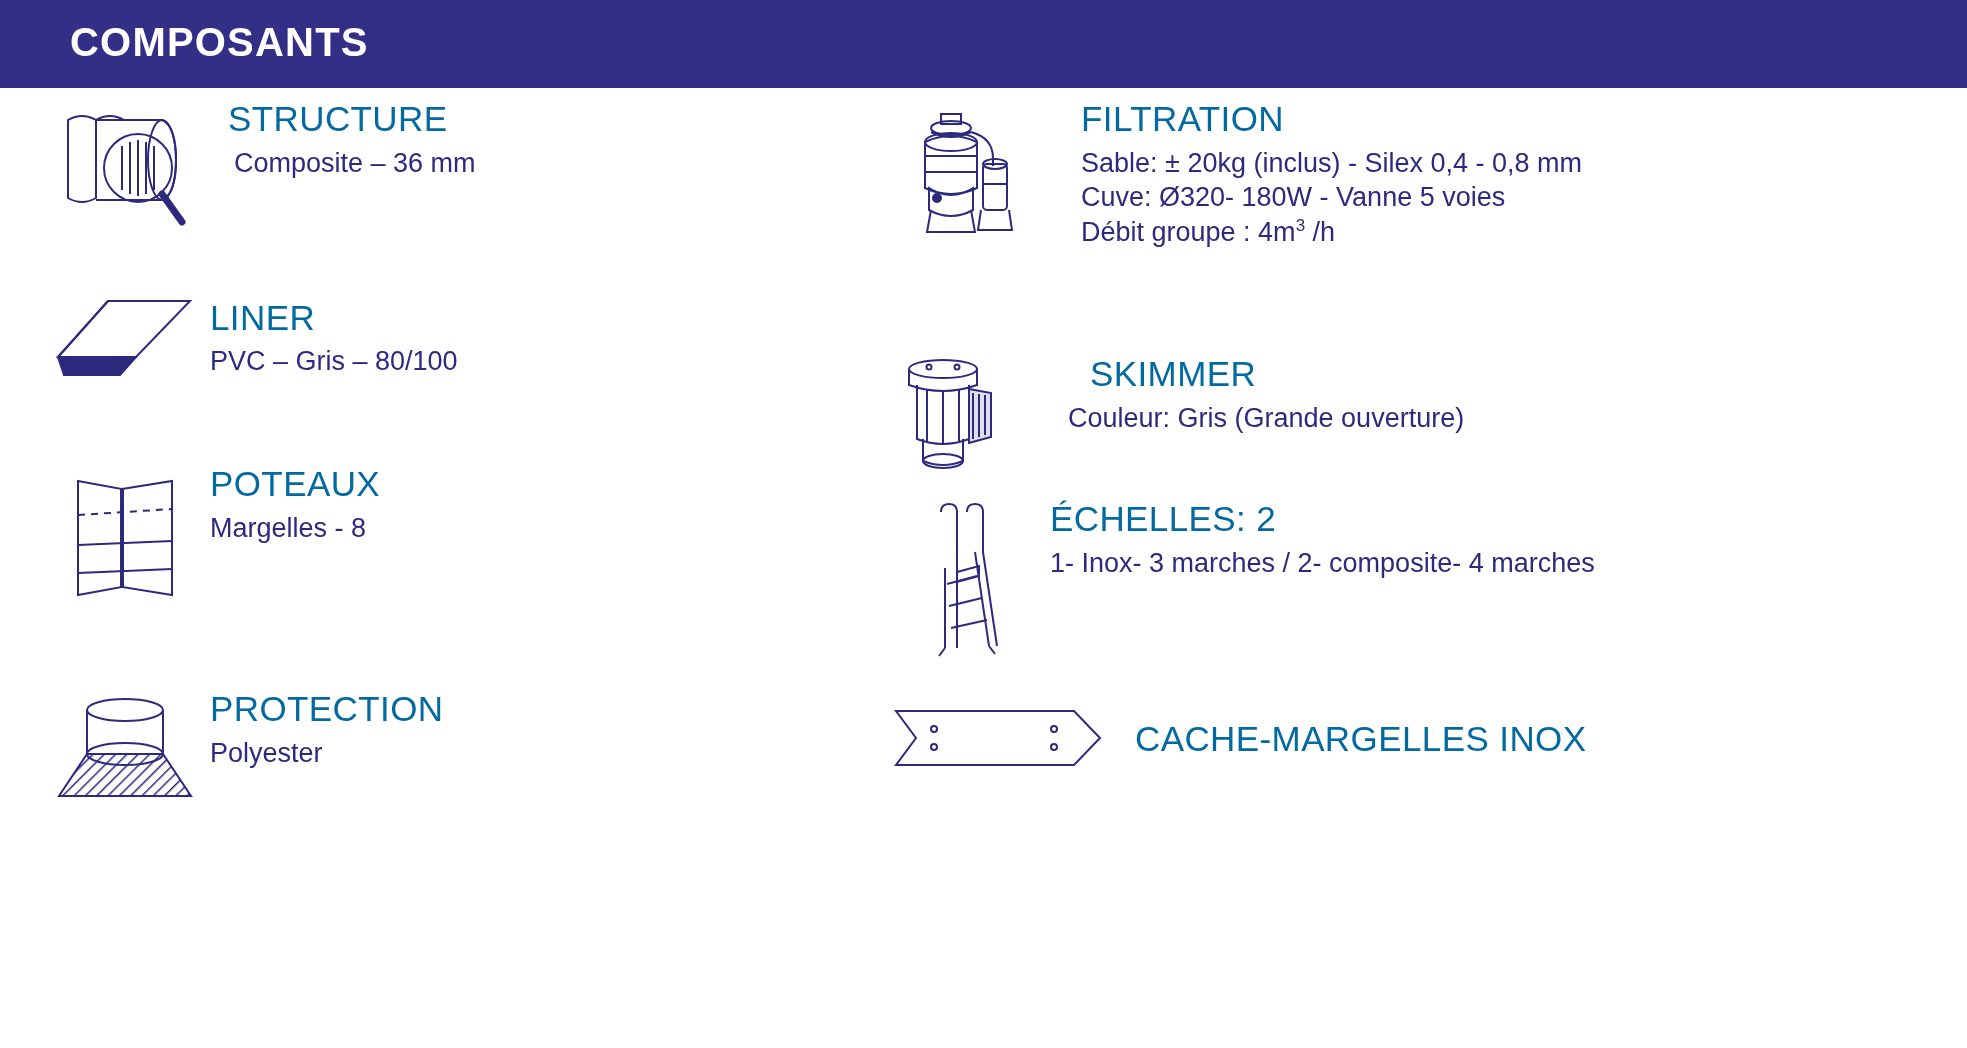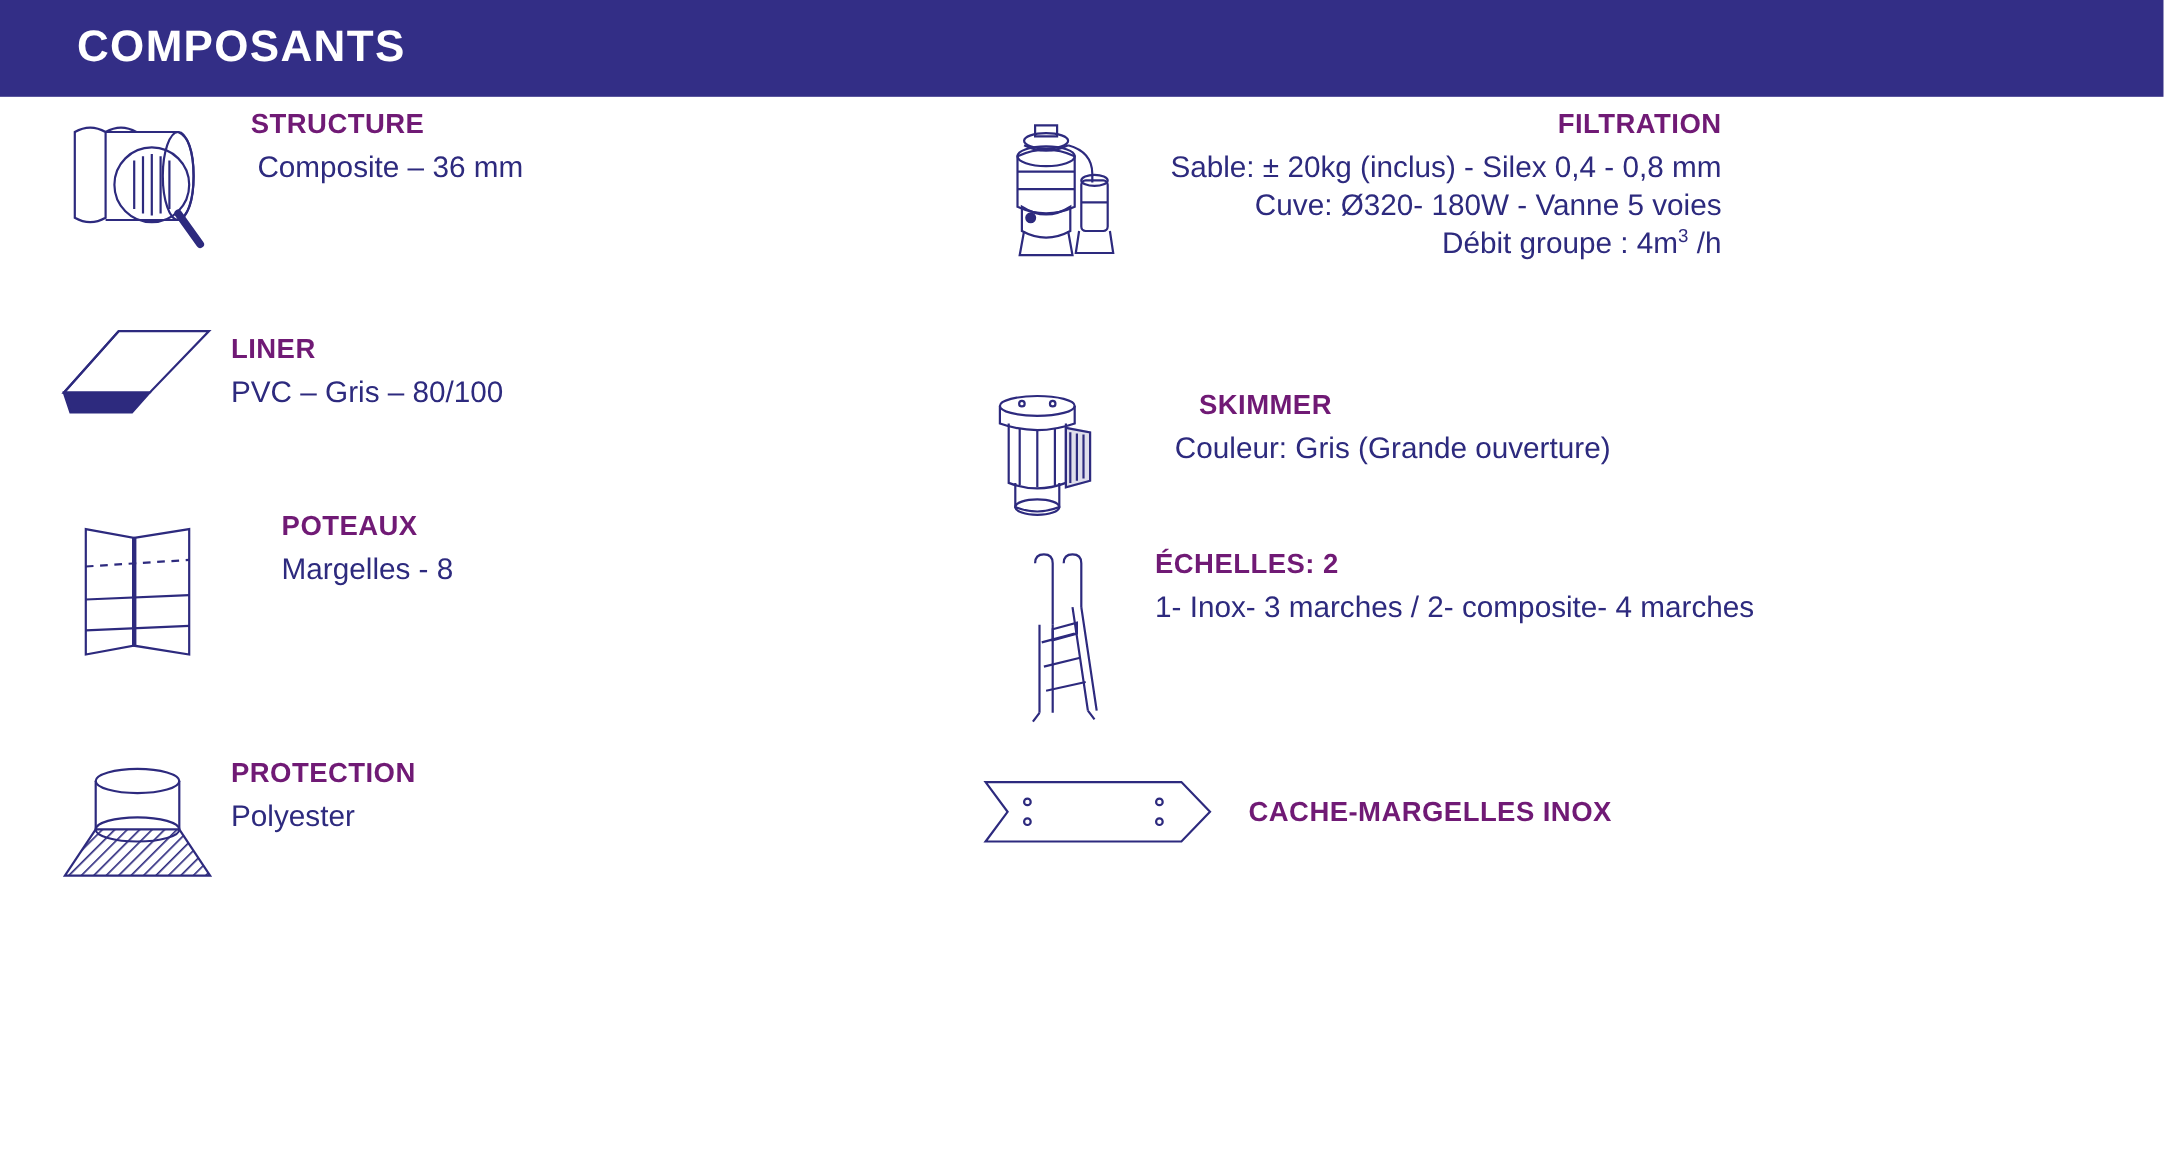--- a/index.html
+++ b/index.html
@@ -53,49 +53,49 @@
   }
   .icon-box {
     width: 170px;
     flex: 0 0 170px;
     display: flex;
     align-items: flex-start;
     justify-content: center;
   }
   .texts { padding-top: 2px; }
   .item-title {
-    font-size: 25px;
-    font-weight: bold;
-    color: #701a75;
+    font-size: 35px;
+    font-weight: normal;
+    color: #0369a1;
     letter-spacing: 0.4px;
     line-height: 1.1;
   }
   .item-sub {
     font-size: 27px;
     color: #2d2a7e;
     line-height: 1.28;
     margin-top: 7px;
     font-weight: 400;
   }
   .item-sub .line { display: block; white-space: nowrap; }
   .item-sub sup { font-size: 17px; vertical-align: super; }
 
   
   #structure { left: 40px; top: 10px; }
   #liner     { left: 40px; top: 195px; align-items: center; }
-  #poteaux   { left: 40px; top: 375px; gap: 46px; }
+  #poteaux   { left: 40px; top: 375px; }
   #protection{ left: 40px; top: 600px; }
 
   #filtration{ left: 0px;  top: 10px; }
   #skimmer   { left: 0px;  top: 265px; }
   #echelles  { left: 0px;  top: 410px; }
   #cache     { left: 0px;  top: 615px; align-items: center; }
 
   #structure .texts   { margin-left: 18px; }
-  #filtration .texts  { margin-left: 14px; text-align: right; }
+  #filtration .texts  { margin-left: 31px; }
   #skimmer .texts     { margin-left: 18px; }
   #echelles .texts    { margin-left: 0; }
   #cache .texts       { margin-left: 20px; }
 
   #structure .item-sub { margin-left: 6px; }
   #skimmer .item-title { margin-left: 22px; }
 
   .icon-box svg { display: block; }
 </style>
 </head>

